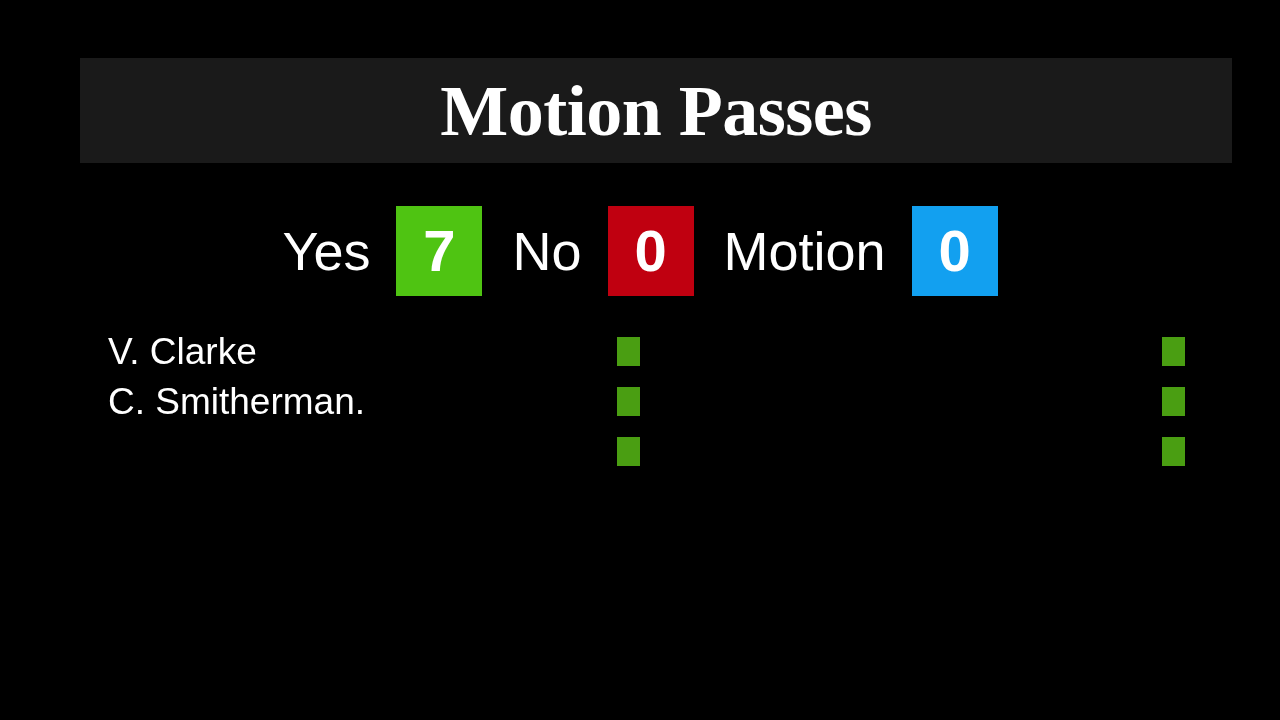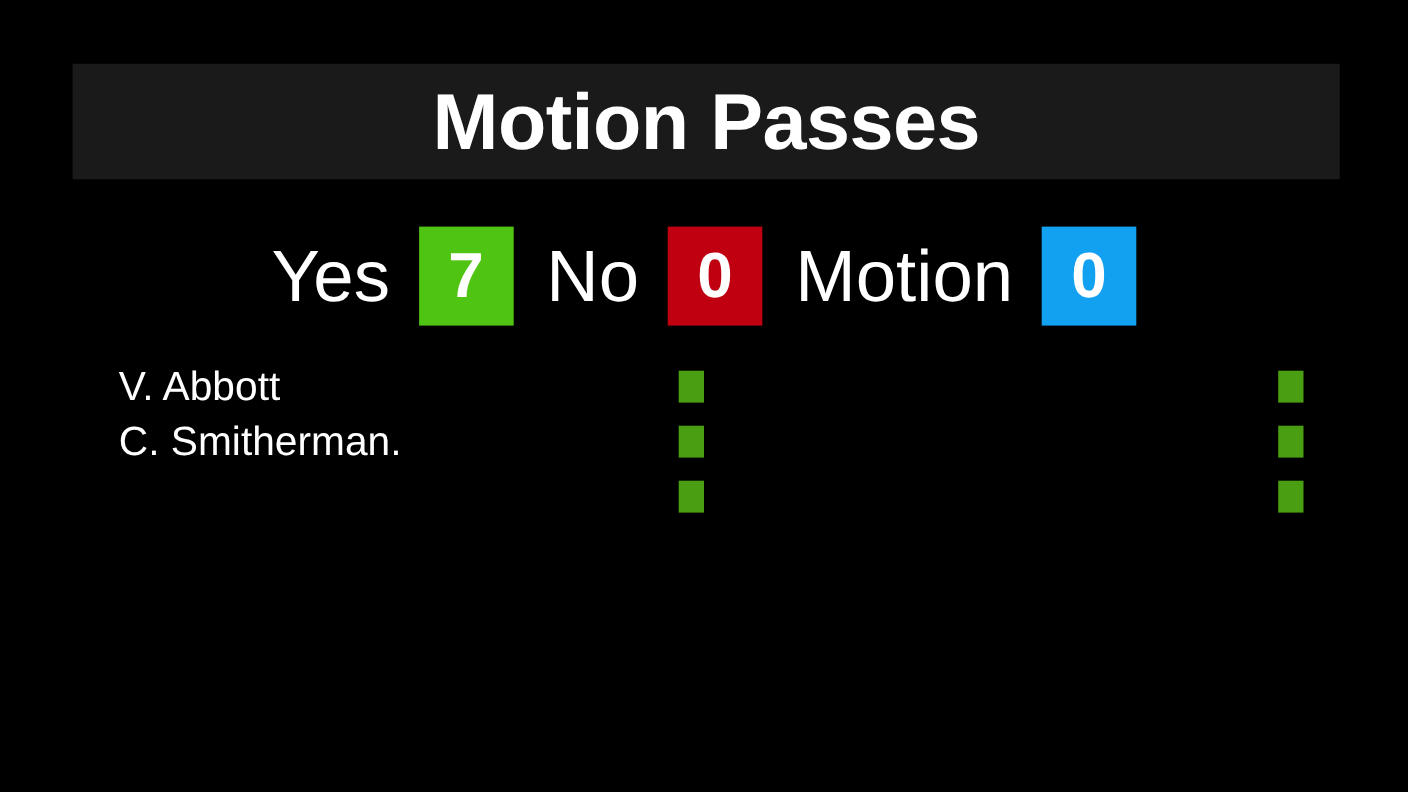--- a/index.html
+++ b/index.html
@@ -14,28 +14,29 @@
 
   body {
     font-family:"Liberation Sans", sans-serif;
     color:#ffffff;
     position:relative;
   }
 
   
   .header-bar {
     position:absolute;
-    left:66px;
+    left:80px;
     top:58px;
     width:1152px;
     height:105px;
     background:#1a1a1a;
     display:flex;
     align-items:center;
     justify-content:center;
+    font-family:Liberation Serif, serif;
   }
   .header-title {
     font-size:72px;
     font-weight:bold;
     letter-spacing:-0.5px;
     color:#ffffff;
     line-height:1;
     white-space:nowrap;
   }
 
@@ -49,21 +50,21 @@
     display:flex;
     align-items:center;
     justify-content:center;
   }
   .tally-group {
     display:flex;
     align-items:center;
     height:100%;
   }
   .tally-label {
-    font-size:66px;
+    font-size:54px;
     font-weight:normal;
     color:#ffffff;
     line-height:1;
     white-space:nowrap;
   }
   .tally-box {
     width:86px;
     height:90px;
     display:flex;
     align-items:center;
@@ -145,21 +146,21 @@
     <span class="tally-box box-abstain">
       <span class="tally-count">0</span>
     </span>
   </div>
 
 </div>
 
 <div class="roster">
   <div class="roster-col col-left" id="roster-left">
       <div class="roster-row">
-        <span class="member-name">V. Abbott</span>
+        <span class="member-name">V. Clarke</span>
         <span class="vote-marker marker-yes"></span>
       </div>
       <div class="roster-row">
         <span class="member-name">C. Smitherman.</span>
         <span class="vote-marker marker-yes"></span>
       </div>
       <div class="roster-row">
         <span class="vote-marker marker-yes"></span>
       </div>
     </div>

